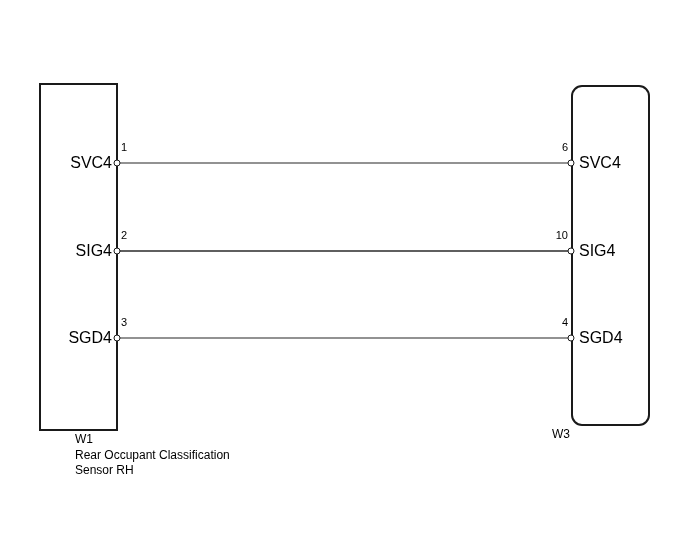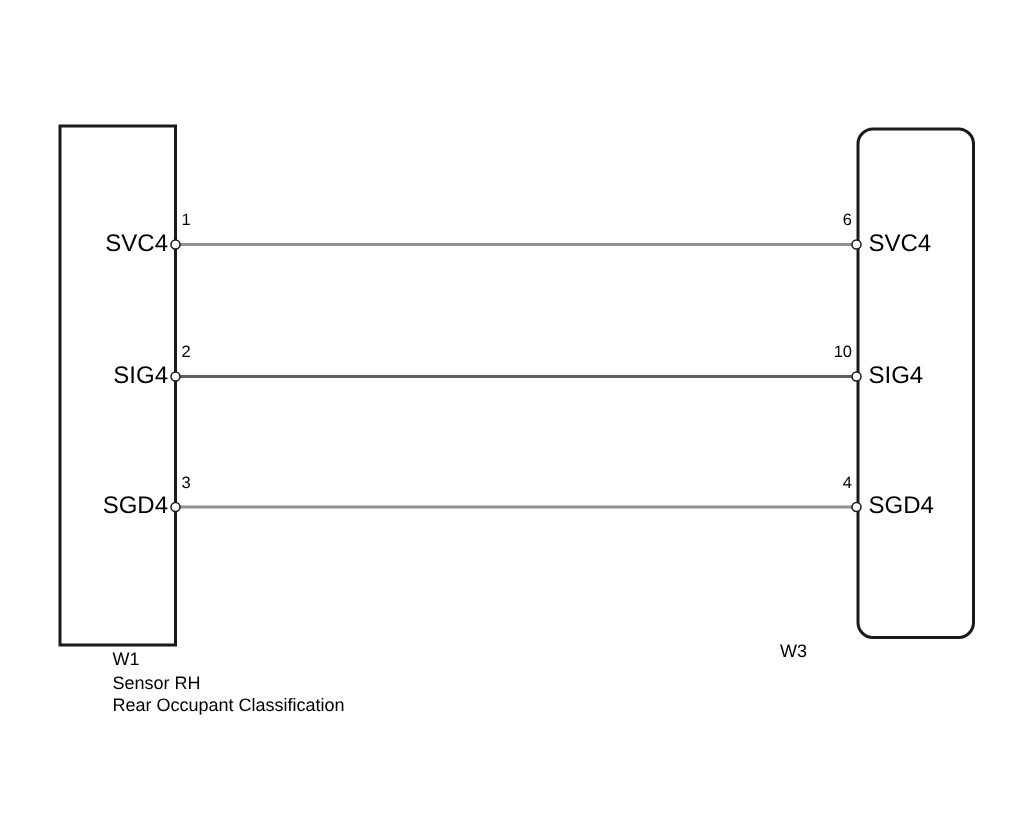--- a/index.html
+++ b/index.html
@@ -102,21 +102,21 @@
     font-size: 12px;
     line-height: 15.5px;
     white-space: nowrap;
   }
   .caption-left {
     left: 36px;
     top: 432px;
     margin-left: 39px;
   }
   .caption-right {
-    left: 520px;
+    left: 552px;
     top: 427px;
     text-align: center;
   }
   .caption div { margin: 0; }
 </style>
 </head>
 <body>
 
 <div class="diagram">
 
@@ -148,21 +148,21 @@
     <span class="pin-label left">SGD4</span>
     <span class="pin-num left">3</span>
     <span class="pin-dot left"></span>
     <span class="pin-num right">4</span>
     <span class="pin-dot right"></span>
     <span class="pin-label right">SGD4</span>
   </div>
 
   <div class="caption caption-left">
     <div>W1</div>
+    <div>Rear Occupant Classification</div>
     <div>Sensor RH</div>
-    <div>Rear Occupant Classification</div>
   </div>
 
   <div class="caption caption-right">
     <div>W3</div>
   </div>
 
 </div>
 
 </body></html>

